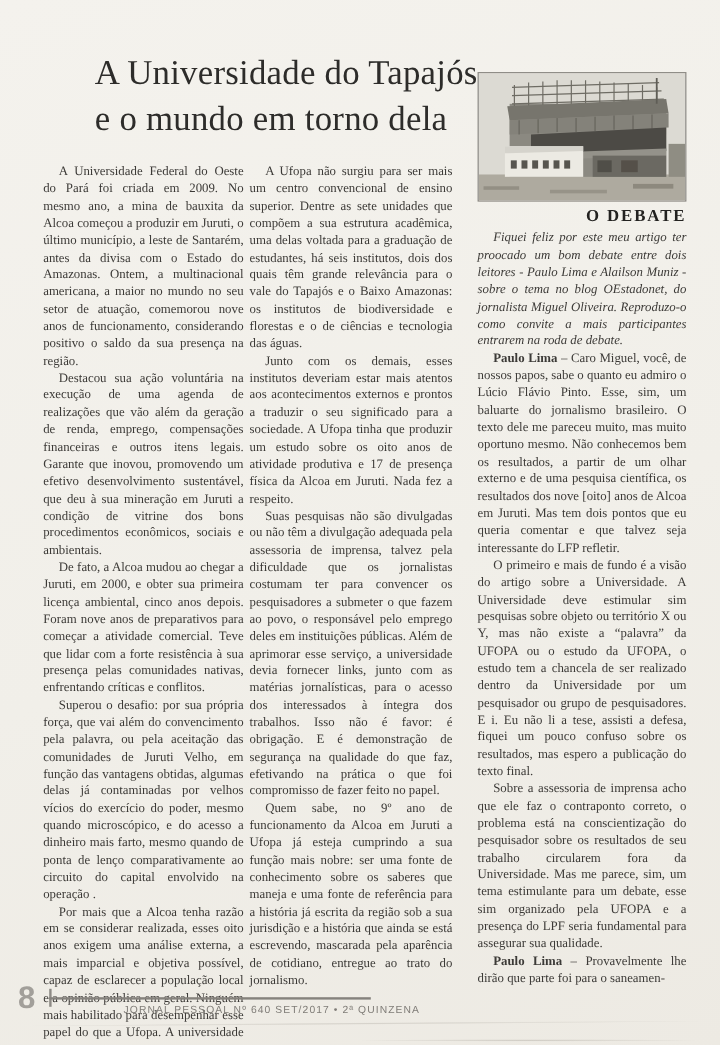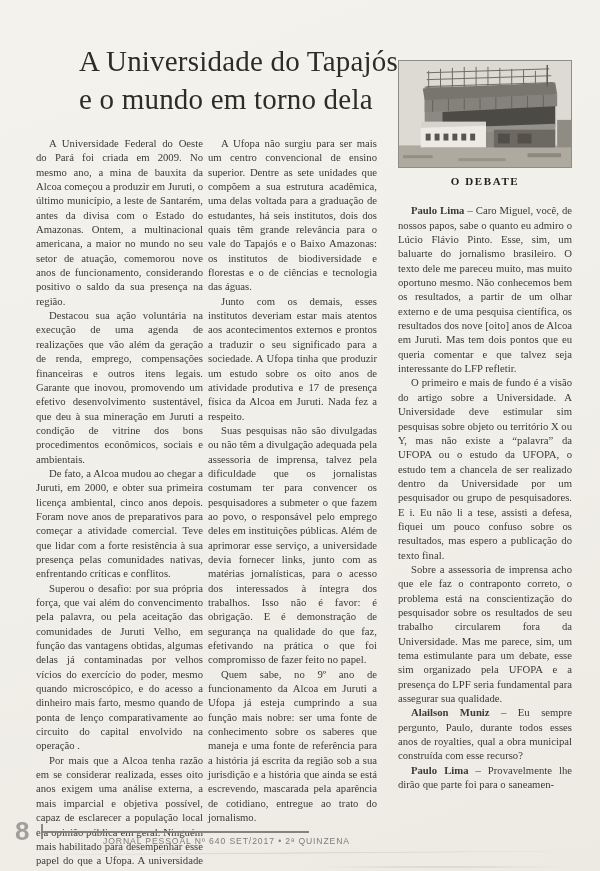--- a/index.html
+++ b/index.html
@@ -32,22 +32,22 @@
 
   .col { position:absolute; font-size:10.7px; line-height:14.35px; text-align:justify; }
   .col p { text-indent:13px; }
   .col p.noindent { text-indent:0; }
   .col1 { left:36px;  top:136px; width:167px; }
   .col2 { left:208px; top:136px; width:169px; }
   .col3 { left:398px; top:174px; width:174px; }
 
   .debate-heading {
     font-family:"Liberation Serif", serif;
-    font-weight:700; font-size:11px; letter-spacing:1.6px;
-    color:#232220; margin-bottom:15px; text-indent:0; text-align:center;
+    font-weight:700; font-size:14px; letter-spacing:1.6px;
+    color:#232220; margin-bottom:3px; text-indent:0; text-align:right;
   }
   .debate-intro { font-style:italic; }
   .speaker { font-weight:700; }
 
   .footer-pagenum {
     position:absolute; left:15px; top:816px;
     font-family:"Liberation Sans", sans-serif; font-weight:700;
     font-size:26px; color:#a29f9a;
   }
   .footer-tick { position:absolute; left:41px; top:824px; width:1.5px; height:15px; background:#8d8a85; }
@@ -148,24 +148,24 @@
 
   <div class="col col2">
     <p>A Ufopa não surgiu para ser mais um centro convencional de ensino superior. Dentre as sete unidades que compõem a sua estrutura acadêmica, uma delas voltada para a graduação de estudantes, há seis institutos, dois dos quais têm grande relevância para o vale do Tapajós e o Baixo Amazonas: os institutos de biodiversidade e florestas e o de ciências e tecnologia das águas.</p>
     <p>Junto com os demais, esses institutos deveriam estar mais atentos aos acontecimentos externos e prontos a traduzir o seu significado para a sociedade. A Ufopa tinha que produzir um estudo sobre os oito anos de atividade produtiva e 17 de presença física da Alcoa em Juruti. Nada fez a respeito.</p>
     <p>Suas pesquisas não são divulgadas ou não têm a divulgação adequada pela assessoria de imprensa, talvez pela dificuldade que os jornalistas costumam ter para convencer os pesquisadores a submeter o que fazem ao povo, o responsável pelo emprego deles em instituições públicas. Além de aprimorar esse serviço, a universidade devia fornecer links, junto com as matérias jornalísticas, para o acesso dos interessados à íntegra dos trabalhos. Isso não é favor: é obrigação. E é demonstração de segurança na qualidade do que faz, efetivando na prática o que foi compromisso de fazer feito no papel.</p>
     <p>Quem sabe, no 9º ano de funcionamento da Alcoa em Juruti a Ufopa já esteja cumprindo a sua função mais nobre: ser uma fonte de conhecimento sobre os saberes que maneja e uma fonte de referência para a história já escrita da região sob a sua jurisdição e a história que ainda se está escrevendo, mascarada pela aparência de cotidiano, entregue ao trato do jornalismo.</p>
   </div>
 
   <div class="col col3">
     <div class="debate-heading">O DEBATE</div>
+    <p class="debate-intro">Fiquei feliz por este meu artigo ter proocado um bom debate entre dois leitores - Paulo Lima e Alailson Muniz - sobre o tema no blog OEstadonet, do jornalista Miguel Oliveira. Reproduzo-o como convite a mais participantes entrarem na roda de debate.</p>
     <p><span class="speaker">Paulo Lima</span> <span>– Caro Miguel, você, de nossos papos, sabe o quanto eu admiro o Lúcio Flávio Pinto. Esse, sim, um baluarte do jornalismo brasileiro. O texto dele me pareceu muito, mas muito oportuno mesmo.  Não conhecemos bem os resultados, a partir de um olhar externo e de uma pesquisa científica, os resultados dos nove [oito] anos de Alcoa em Juruti. Mas tem dois pontos que eu queria comentar e que talvez seja interessante do LFP refletir.</span></p>
     <p><span>O primeiro e mais de fundo é a visão do artigo sobre a Universidade. A Universidade deve estimular sim pesquisas sobre objeto ou território X ou Y, mas não existe a “palavra” da UFOPA ou o estudo da UFOPA, o estudo tem a chancela de ser realizado dentro da Universidade por um pesquisador ou grupo de pesquisadores. E i. Eu não li a tese, assisti a defesa, fiquei um pouco confuso sobre os resultados, mas espero a publicação do texto final.</span></p>
     <p><span>Sobre a assessoria de imprensa acho que ele faz o contraponto correto, o problema está na conscientização do pesquisador sobre os resultados de seu trabalho circularem fora da Universidade. Mas me parece, sim, um tema estimulante para um debate, esse sim organizado pela UFOPA e a presença do LPF seria fundamental para assegurar sua qualidade.</span></p>
-    <p><span class="speaker">Alailson Muniz</span> <span>– Eu sempre pergunto, Paulo, durante todos esses anos de royalties, qual a obra municipal construída com esse recurso?</span></p>
     <p><span class="speaker">Paulo Lima</span> <span>– Provavelmente lhe dirão que parte foi para o saneamen-</span></p>
   </div>
 
   <div class="footer-pagenum">8</div>
   <div class="footer-tick"></div>
   <div class="footer-rule"></div>
   <div class="footer-issue">JORNAL PESSOAL Nº 640 SET/2017 • 2ª QUINZENA</div>
 </div>
 
 </body></html>

